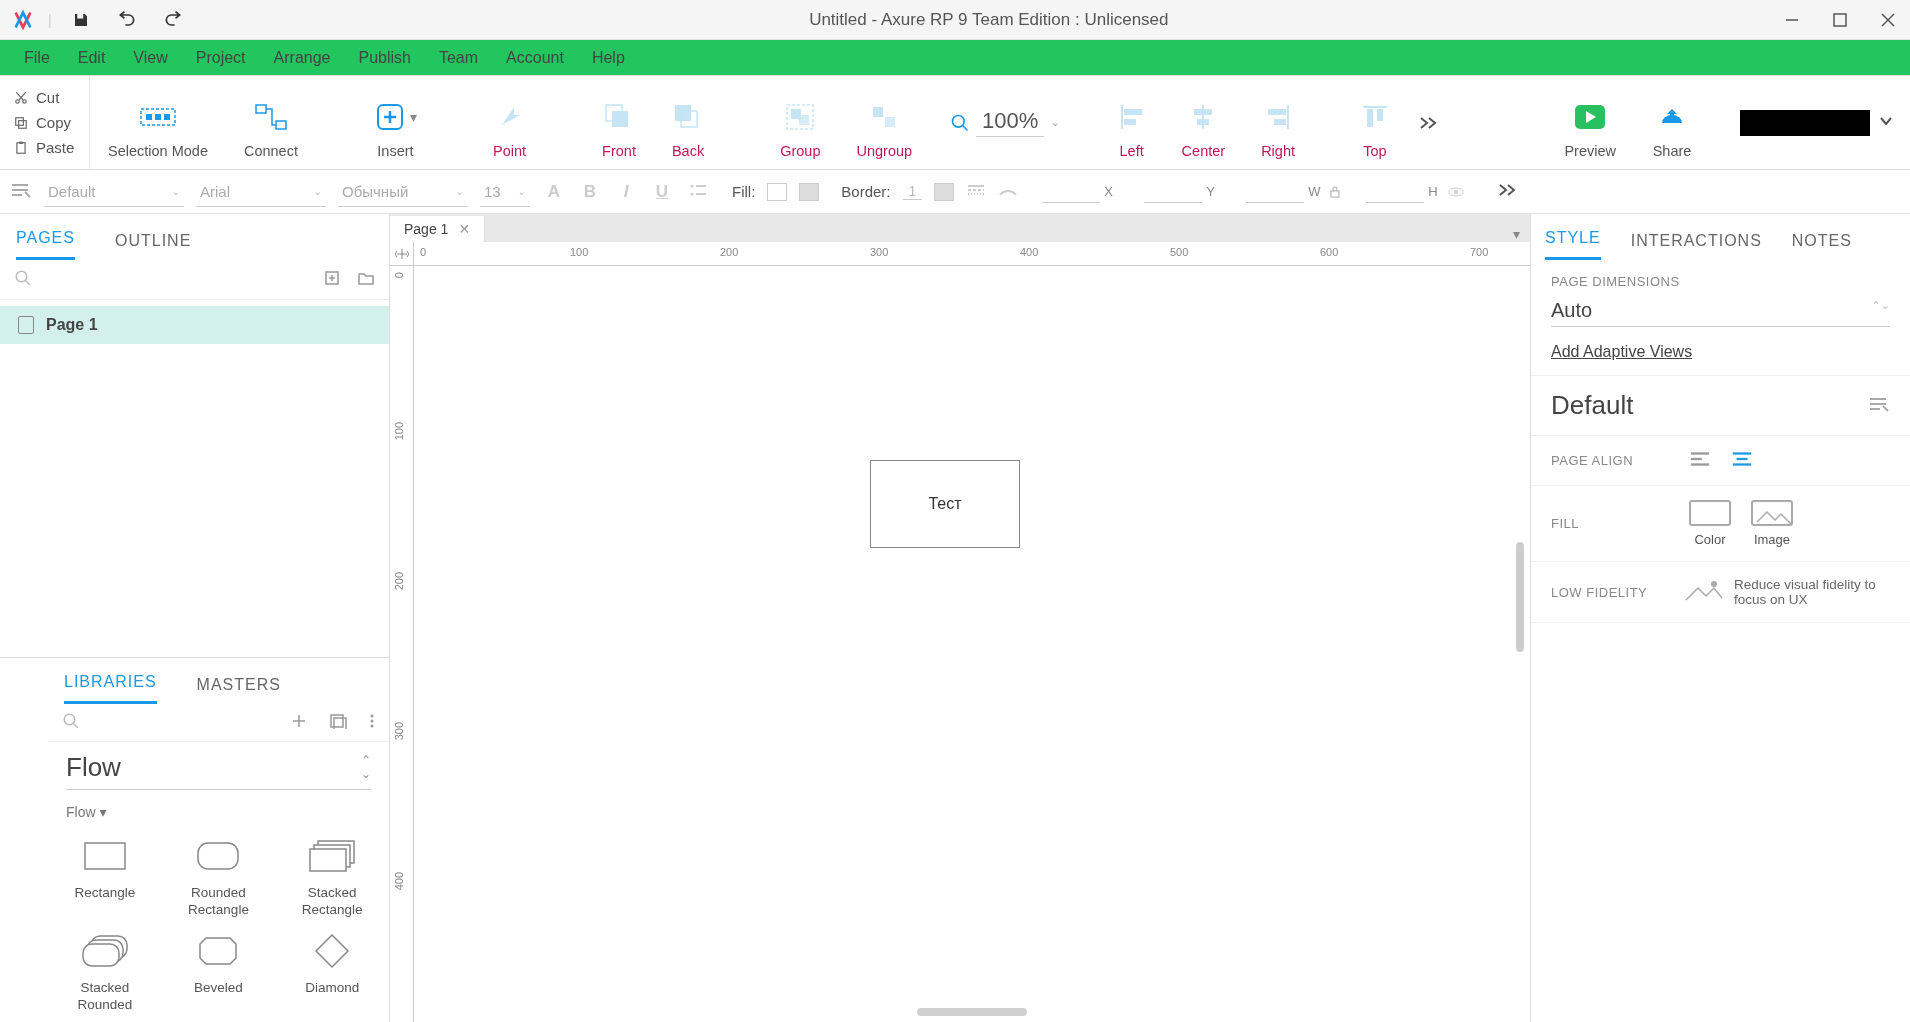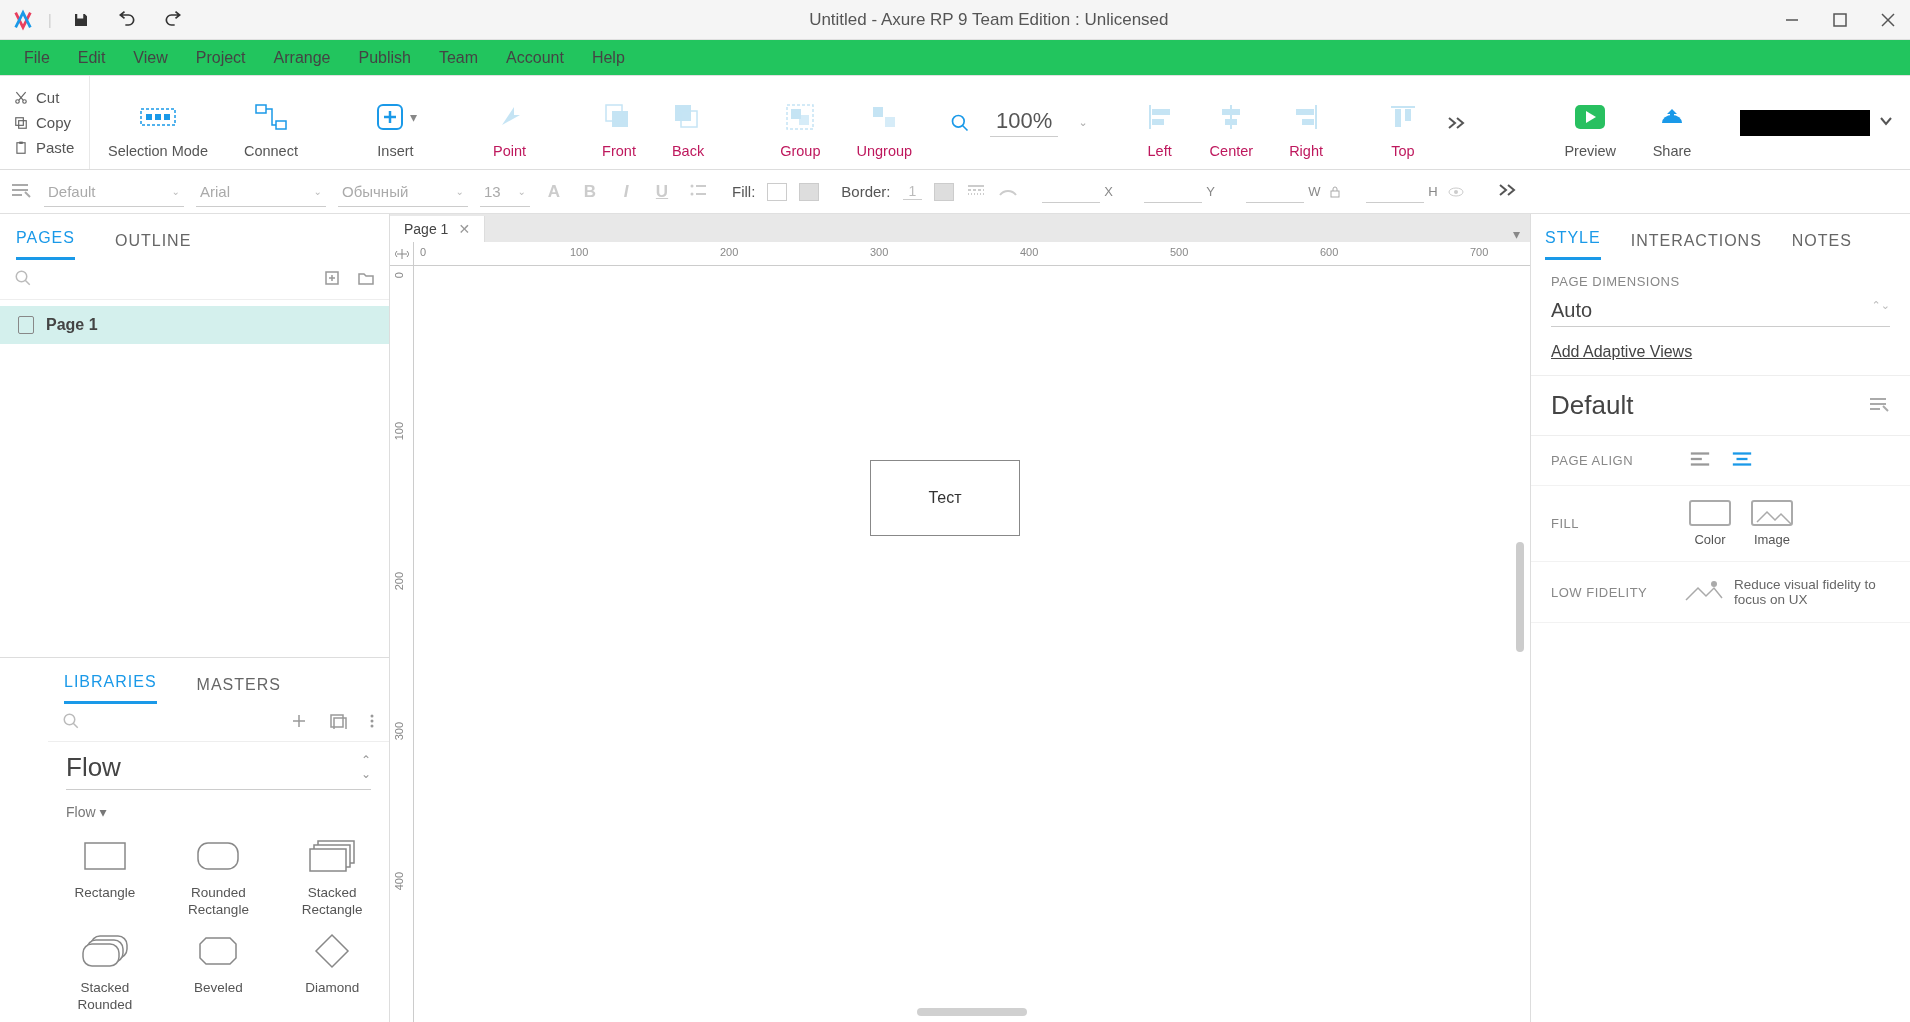--- a/index.html
+++ b/index.html
@@ -23,21 +23,21 @@
 .clipboard { width: 90px; border-right: 1px solid #e8e8e8; display: flex; flex-direction: column; justify-content: center; padding: 2px 0; }
 .clipitem { display: flex; align-items: center; gap: 8px; padding: 4px 14px; font-size: 15px; color: #555; cursor: pointer; }
 .clipitem svg { flex-shrink: 0; }
 
 .rbtn { display: flex; flex-direction: column; align-items: center; justify-content: flex-end; padding: 8px 18px 10px; cursor: pointer; height: 100%; }
 .rbtn .ric { height: 44px; display: flex; align-items: center; justify-content: center; }
 .rbtn .rlbl { font-size: 14.5px; color: #555; margin-top: 4px; }
 .rbtn.disabled .rlbl { color: #be185d; }
 .rbtn.disabled .ric { opacity: 0.45; }
 
-.zoom { display: flex; align-items: center; margin: 0 20px; gap: 20px; }
+.zoom { display: flex; align-items: center; margin: 0 20px; gap: 6px; }
 .zoom .zval { font-size: 22px; color: #555; border-bottom: 1px solid #ccc; padding: 0 6px 2px; }
 .zoom svg.srch { color: #1a99e8; }
 
 .spacer { flex: 1; }
 .blackbox { width: 130px; height: 26px; background: #000; margin-right: 8px; }
 .dd-caret { margin-right: 16px; }
 .more-chev { display:flex; align-items:center; padding: 0 10px; }
 
 
 .fmtbar { height: 44px; background: #fff; display: flex; align-items: center; border-bottom: 1px solid #e0e0e0; padding: 0 10px; gap: 12px; }
@@ -596,21 +596,21 @@
         <span class="tick" style="left:1056px">700</span>
       </div>
       <div class="ruler-v">
         <span class="tick" style="top:6px">0</span>
         <span class="tick" style="top:156px">100</span>
         <span class="tick" style="top:306px">200</span>
         <span class="tick" style="top:456px">300</span>
         <span class="tick" style="top:606px">400</span>
       </div>
       <div class="canvas-inner">
-        <div class="widget" style="left:456px;top:194px;width:150px;height:76px;">
+        <div class="widget" style="left:456px;top:194px;width:150px;height:88px;">
           <span>Тест</span>
         </div>
         <div class="hscrollthumb"></div>
       </div>
       <div class="viewport-thumb"></div>
     </div>
   </div>
 
   <div class="rightpanel">
     <div class="rtabs">

